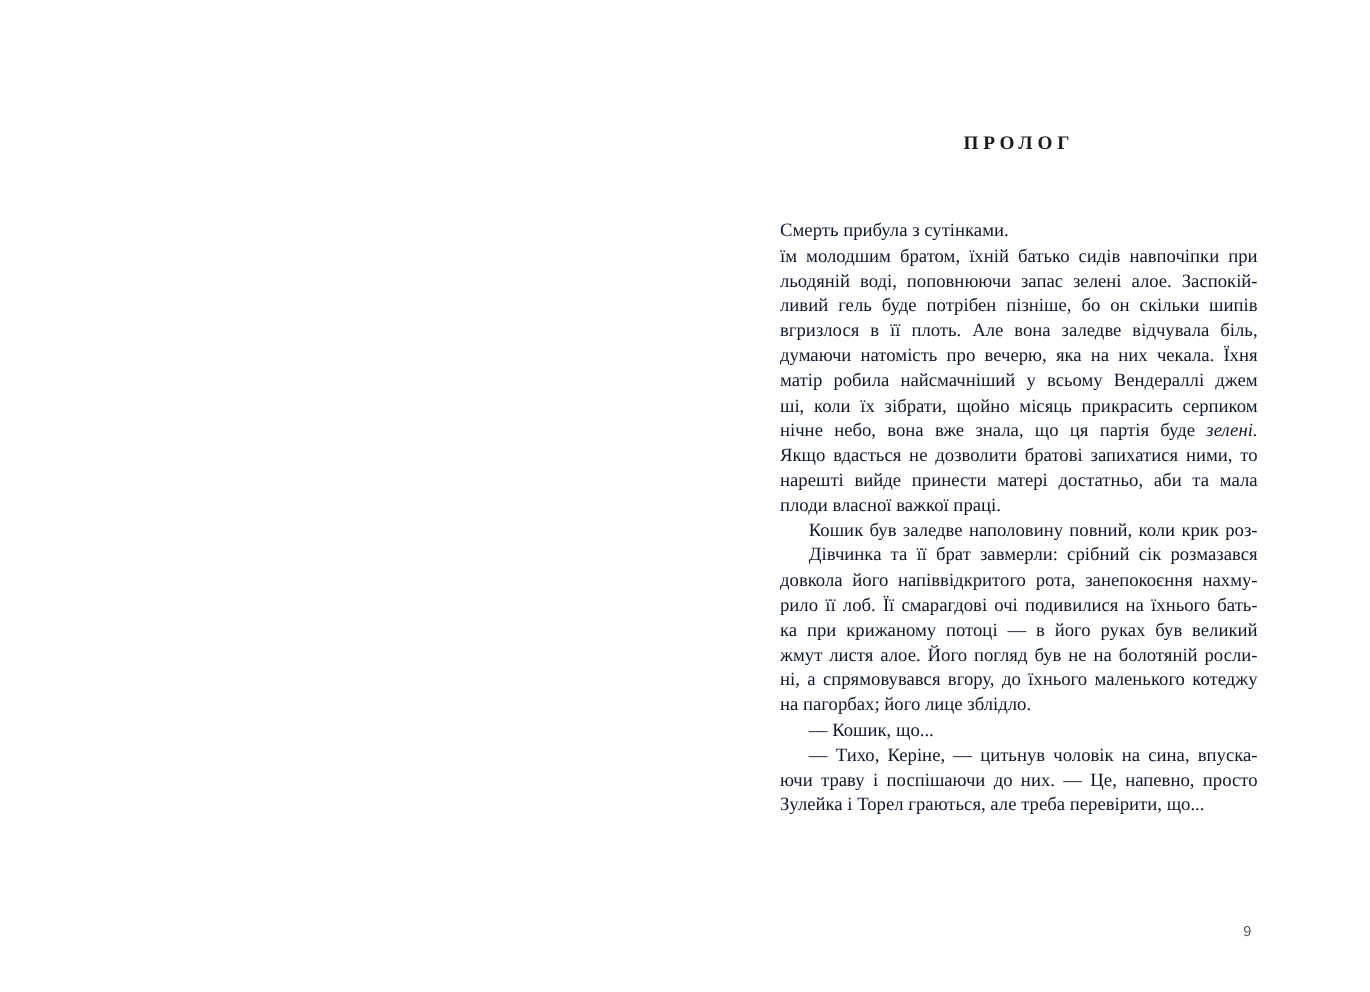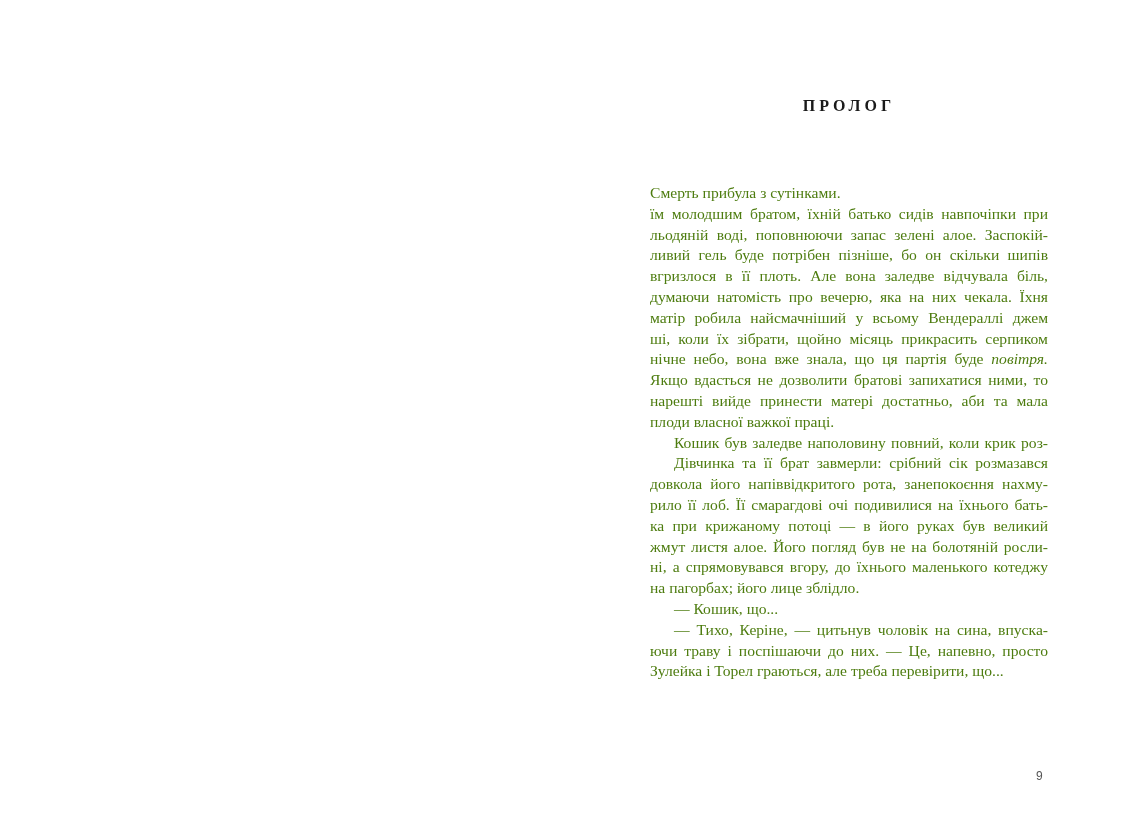--- a/index.html
+++ b/index.html
@@ -1,30 +1,30 @@
 <!DOCTYPE html>
 <html><head>
 <meta charset="utf-8">
 <style>
   html, body { margin: 0; padding: 0; background: #ffffff; }
   body { width: 1142px; height: 827px; position: relative; overflow: hidden; }
   .spread { position: absolute; left: 0; top: 0; width: 1142px; height: 827px; }
   .left-page { position: absolute; left: 0; top: 0; width: 571px; height: 827px; background: #ffffff; }
   .right-page { position: absolute; left: 571px; top: 0; width: 571px; height: 827px; background: #ffffff; }
   .chapter-title {
-    position: absolute; left: 650px; width: 398px; top: 97px;
+    position: absolute; left: 650px; width: 398px; top: 111px;
     text-align: center;
     font-family: "Liberation Serif", "DejaVu Serif", serif;
     font-weight: bold; font-size: 16px; letter-spacing: 4px;
     color: #1a1a1a;
   }
   .body-text {
     position: absolute; left: 650px; top: 183px; width: 398px;
     font-family: "Liberation Serif", "DejaVu Serif", serif;
-    font-size: 15.6px; line-height: 20.8px; color: #4d7c0f;
+    font-size: 15.6px; line-height: 20.8px; color: #0f172a;
   }
   .para { margin: 0; text-align: justify; text-align-last: left; }
   .para .ln { display: block; text-align: justify; text-align-last: justify; white-space: nowrap; }
   .para .ln.last { text-align-last: left; }
   .para .ln.indent { padding-left: 24px; }
   .ital { font-style: italic; }
   .page-number {
     position: absolute; left: 1036px; top: 769px;
     font-family: "Liberation Sans", "DejaVu Sans", sans-serif;
     font-size: 12px; color: #555555;
@@ -58,21 +58,21 @@
       <div class="para">
         <span class="ln" style="width: 100%; box-sizing: border-box;">думаючи натомість про вечерю, яка на них чекала. Їхня</span>
       </div>
       <div class="para">
         <span class="ln" style="width: 100%; box-sizing: border-box;">матір робила найсмачніший у всьому Вендераллі джем</span>
       </div>
       <div class="para">
         <span class="ln" style="width: 100%; box-sizing: border-box;">ші, коли їх зібрати, щойно місяць прикрасить серпиком</span>
       </div>
       <div class="para">
-        <span class="ln" style="width: 100%; box-sizing: border-box;">нічне небо, вона вже знала, що ця партія буде <span class="ital">повітря.</span></span>
+        <span class="ln" style="width: 100%; box-sizing: border-box;">нічне небо, вона вже знала, що ця партія буде <span class="ital">зелені.</span></span>
       </div>
       <div class="para">
         <span class="ln" style="width: 100%; box-sizing: border-box;">Якщо вдасться не дозволити братові запихатися ними, то</span>
       </div>
       <div class="para">
         <span class="ln" style="width: 100%; box-sizing: border-box;">нарешті вийде принести матері достатньо, аби та мала</span>
       </div>
       <div class="para">
         <span class="ln last">плоди власної важкої праці.</span>
       </div>

